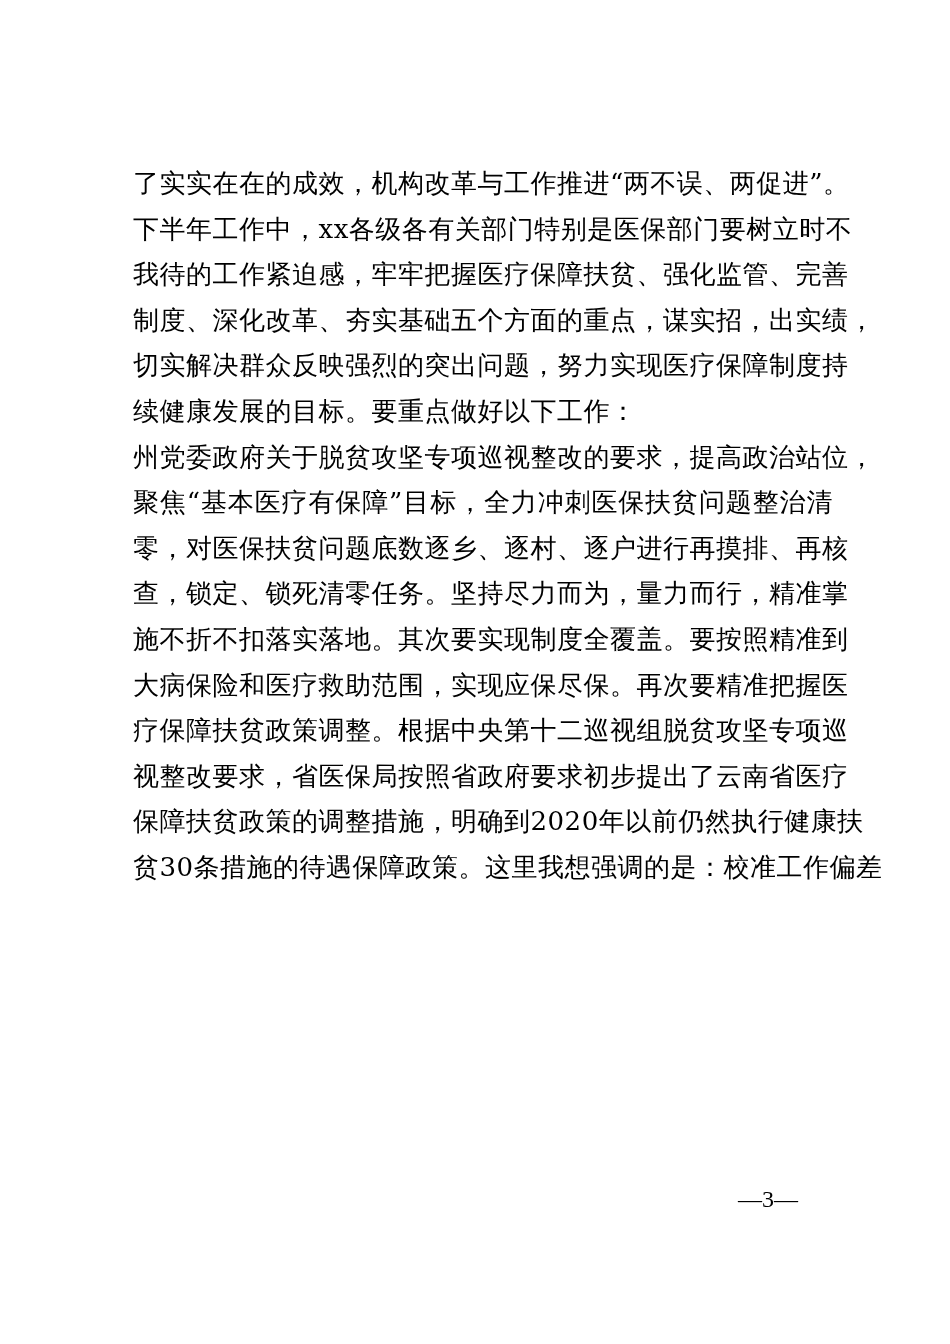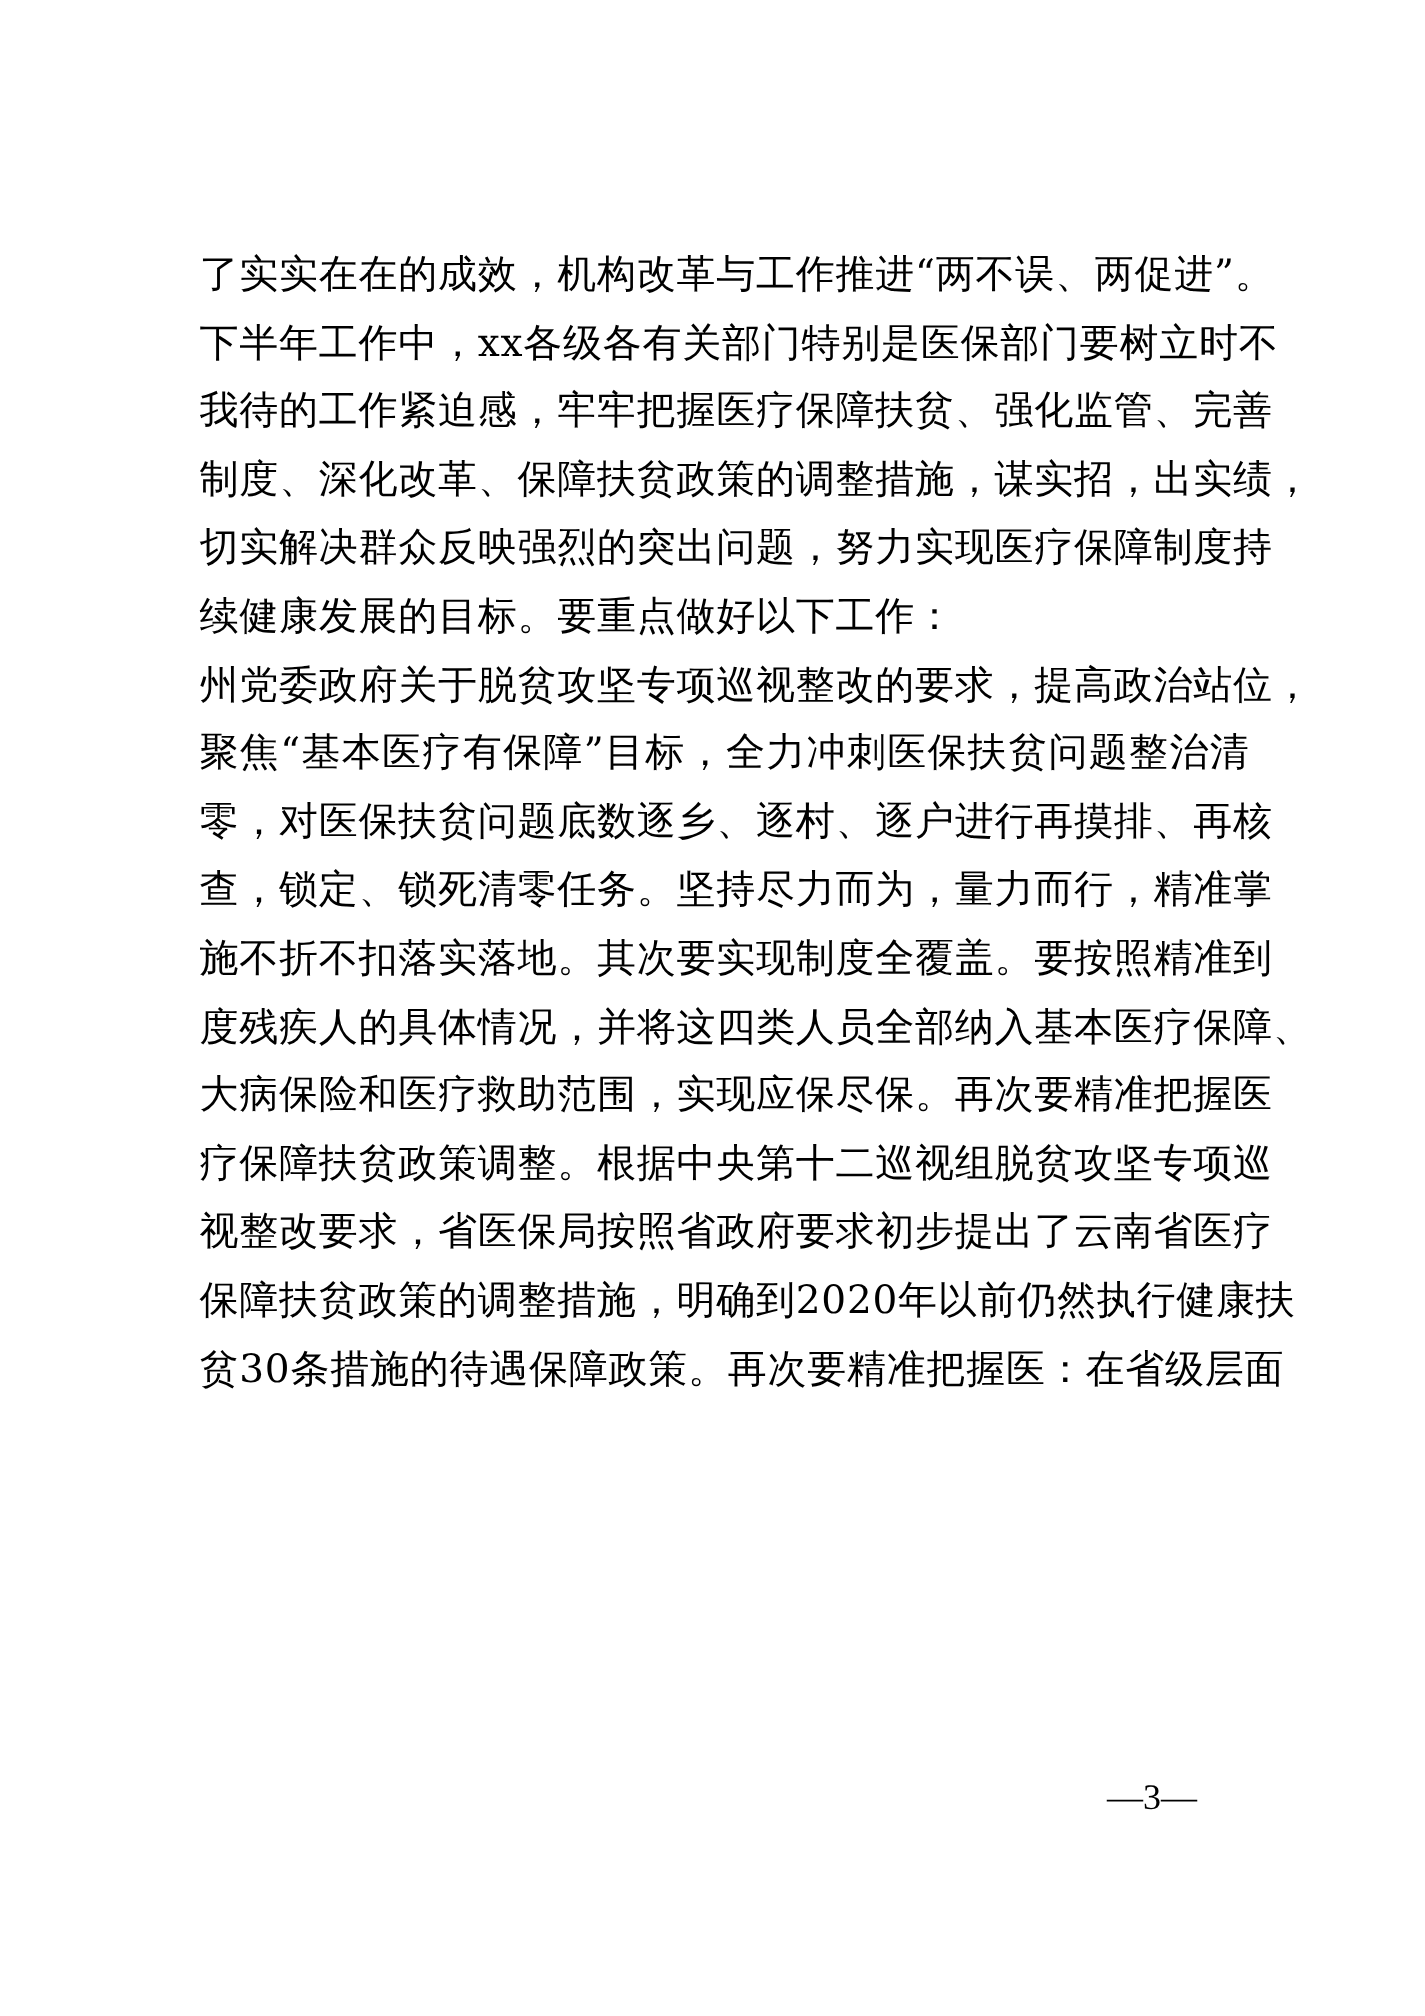--- a/index.html
+++ b/index.html
@@ -36,29 +36,28 @@
     }
   </style>
 </head>
 <body>
 
 <div class="page">
   <div class="body-text">
     <span class="line">了实实在在的成效，机构改革与工作推进“两不误、两促进”。</span>
     <span class="line">下半年工作中，xx各级各有关部门特别是医保部门要树立时不</span>
     <span class="line">我待的工作紧迫感，牢牢把握医疗保障扶贫、强化监管、完善</span>
-    <span class="line">制度、深化改革、保障扶贫政策的调整措施，谋实招，出实绩，</span>
+    <span class="line">制度、深化改革、夯实基础五个方面的重点，谋实招，出实绩，</span>
     <span class="line">切实解决群众反映强烈的突出问题，努力实现医疗保障制度持</span>
     <span class="line last">续健康发展的目标。要重点做好以下工作：</span>
     <span class="line">州党委政府关于脱贫攻坚专项巡视整改的要求，提高政治站位，</span>
     <span class="line">聚焦“基本医疗有保障”目标，全力冲刺医保扶贫问题整治清</span>
     <span class="line">零，对医保扶贫问题底数逐乡、逐村、逐户进行再摸排、再核</span>
     <span class="line">查，锁定、锁死清零任务。坚持尽力而为，量力而行，精准掌</span>
     <span class="line">施不折不扣落实落地。其次要实现制度全覆盖。要按照精准到</span>
-    <span class="line">度残疾人的具体情况，并将这四类人员全部纳入基本医疗保障、</span>
     <span class="line">大病保险和医疗救助范围，实现应保尽保。再次要精准把握医</span>
     <span class="line">疗保障扶贫政策调整。根据中央第十二巡视组脱贫攻坚专项巡</span>
     <span class="line">视整改要求，省医保局按照省政府要求初步提出了云南省医疗</span>
     <span class="line">保障扶贫政策的调整措施，明确到2020年以前仍然执行健康扶</span>
-    <span class="line">贫30条措施的待遇保障政策。再次要精准把握医：在省级层面</span>
+    <span class="line">贫30条措施的待遇保障政策。这里我想强调的是：校准工作偏差</span>
   </div>
   <div class="page-number">—3—</div>
 </div>
 
 </body></html>

